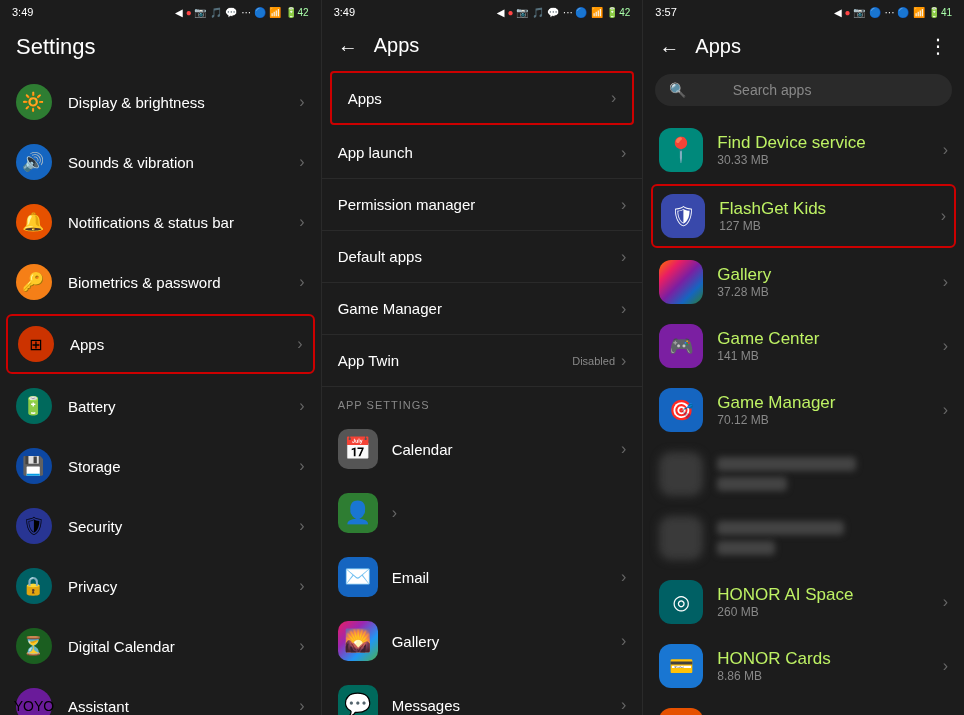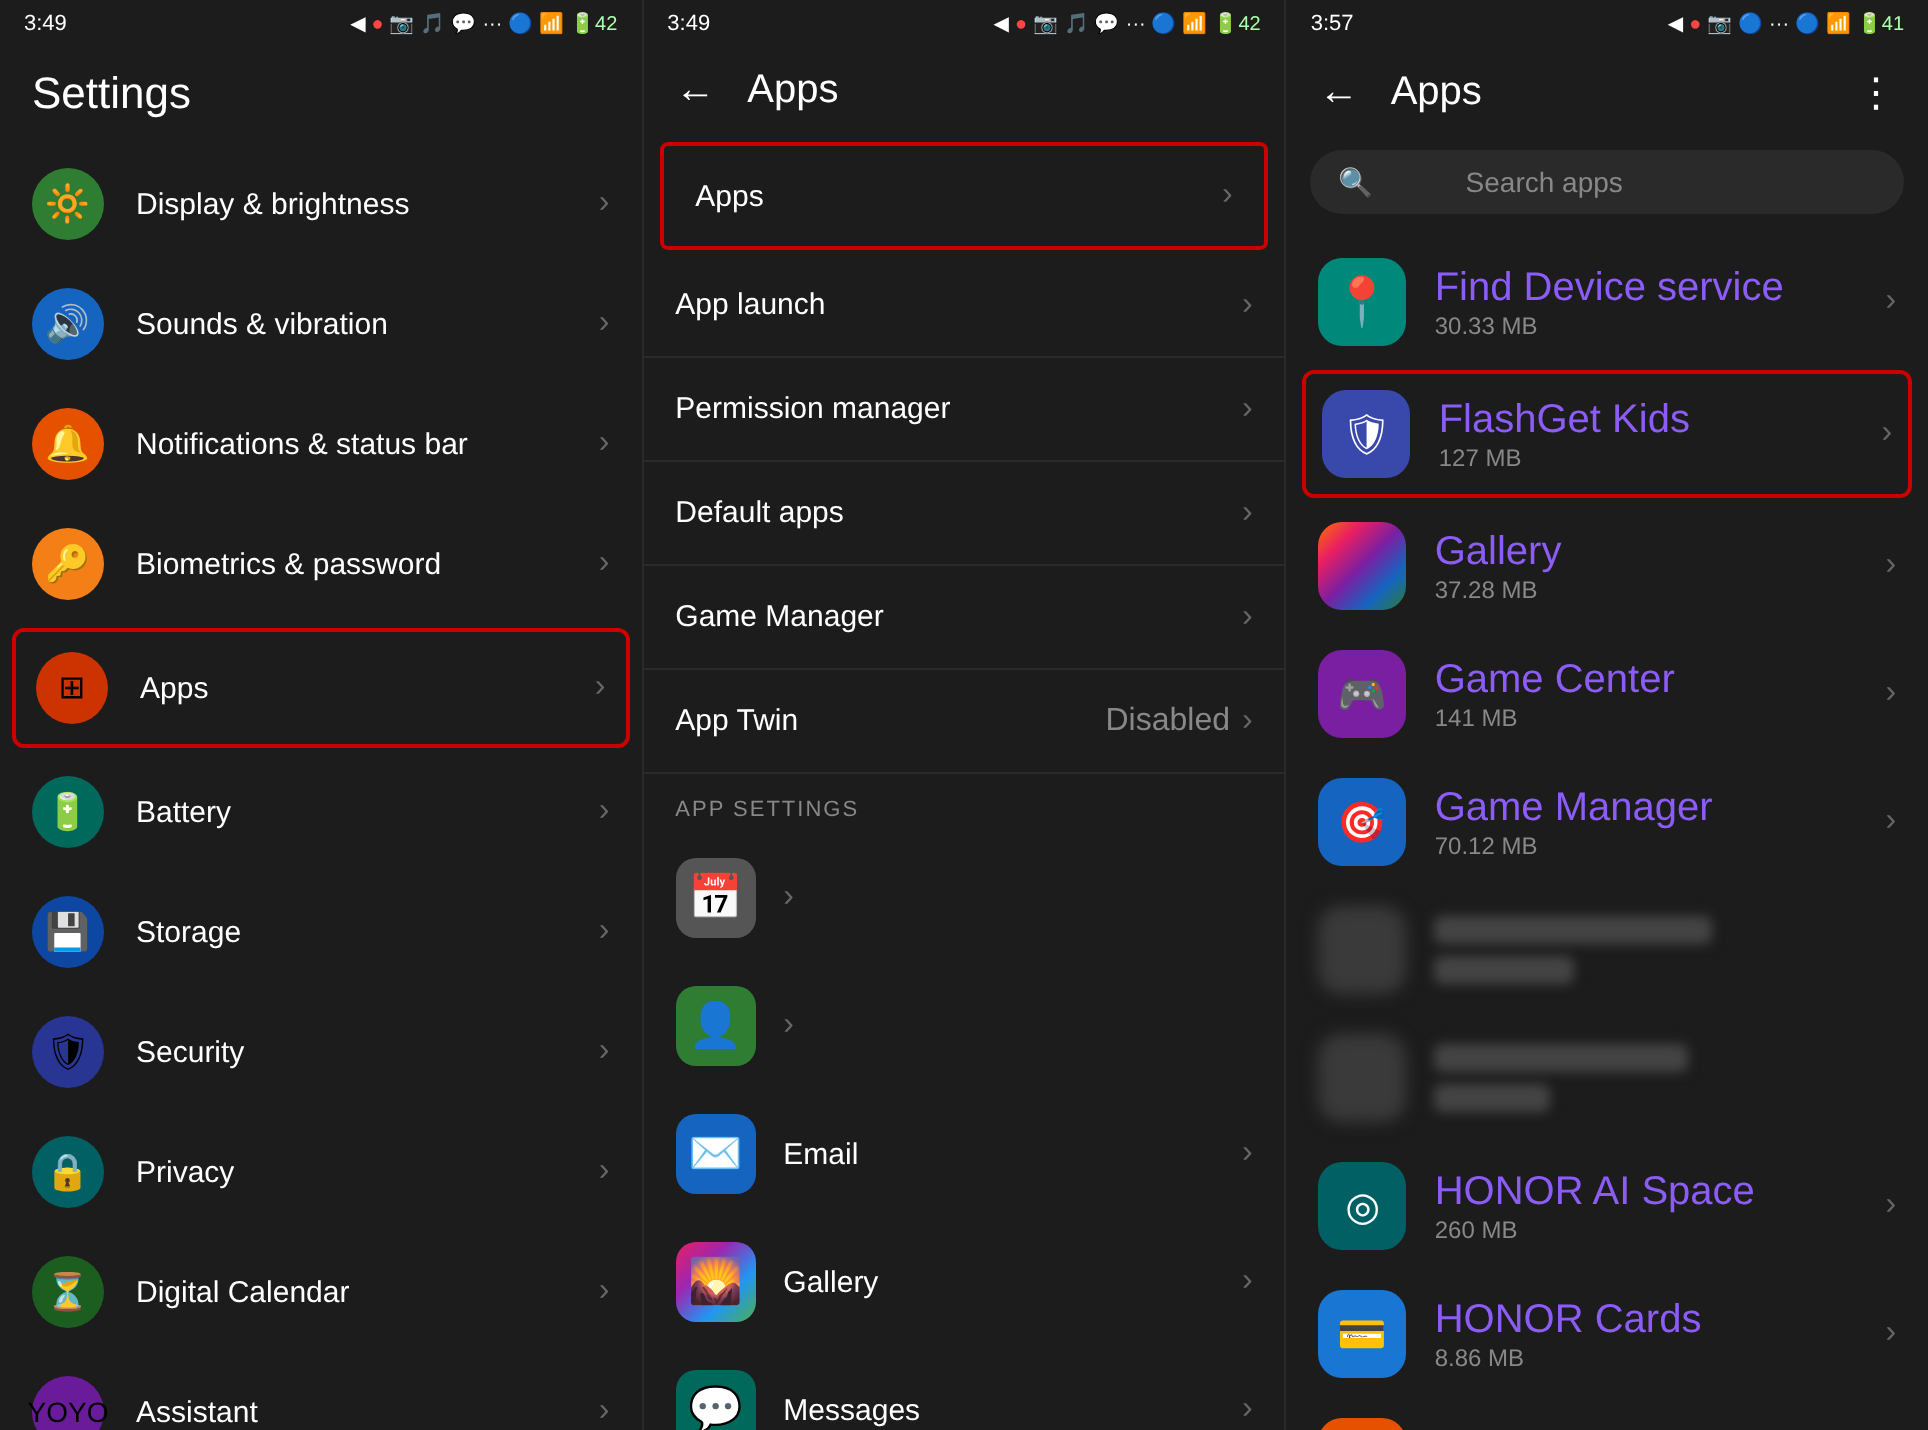--- a/index.html
+++ b/index.html
@@ -132,21 +132,21 @@
       color: #ffffff;
       font-weight: 400;
     }
 
     .item-chevron {
       color: #666666;
       font-size: 16px;
     }
 
     .item-value {
-      font-size: 16px;
+      font-size: 11px;
       color: #888888;
       margin-right: 6px;
     }
 
     
     .menu-item {
       display: flex;
       align-items: center;
       padding: 16px 16px;
       cursor: pointer;
@@ -242,22 +242,22 @@
       border-radius: 12px;
       display: flex;
       align-items: center;
       justify-content: center;
       margin-right: 14px;
       font-size: 24px;
       flex-shrink: 0;
     }
 
     .app-name {
-      font-size: 20px;
-      color: #8b5cf6;
+      font-size: 17px;
+      color: #bef264;
     }
 
     .app-size {
       font-size: 12px;
       color: #888888;
     }
 
     .blurred-item {
       display: flex;
       align-items: center;
@@ -443,20 +443,23 @@
     <div class="menu-item">
       <span class="menu-item-label">App Twin</span>
       <span class="item-value">Disabled</span>
       <span class="item-chevron">›</span>
     </div>
 
     <div class="section-header">APP SETTINGS</div>
 
     <div class="app-settings-item">
       <div class="app-icon-box app-icon-gray">📅</div>
+      <div class="item-text">
+        <div class="item-label">Calendar</div>
+      </div>
       <span class="item-chevron">›</span>
     </div>
 
     <div class="app-settings-item">
       <div class="app-icon-box app-icon-green">👤</div>
       <span class="item-chevron">›</span>
     </div>
 
     <div class="app-settings-item">
       <div class="app-icon-box app-icon-blue">✉️</div>

